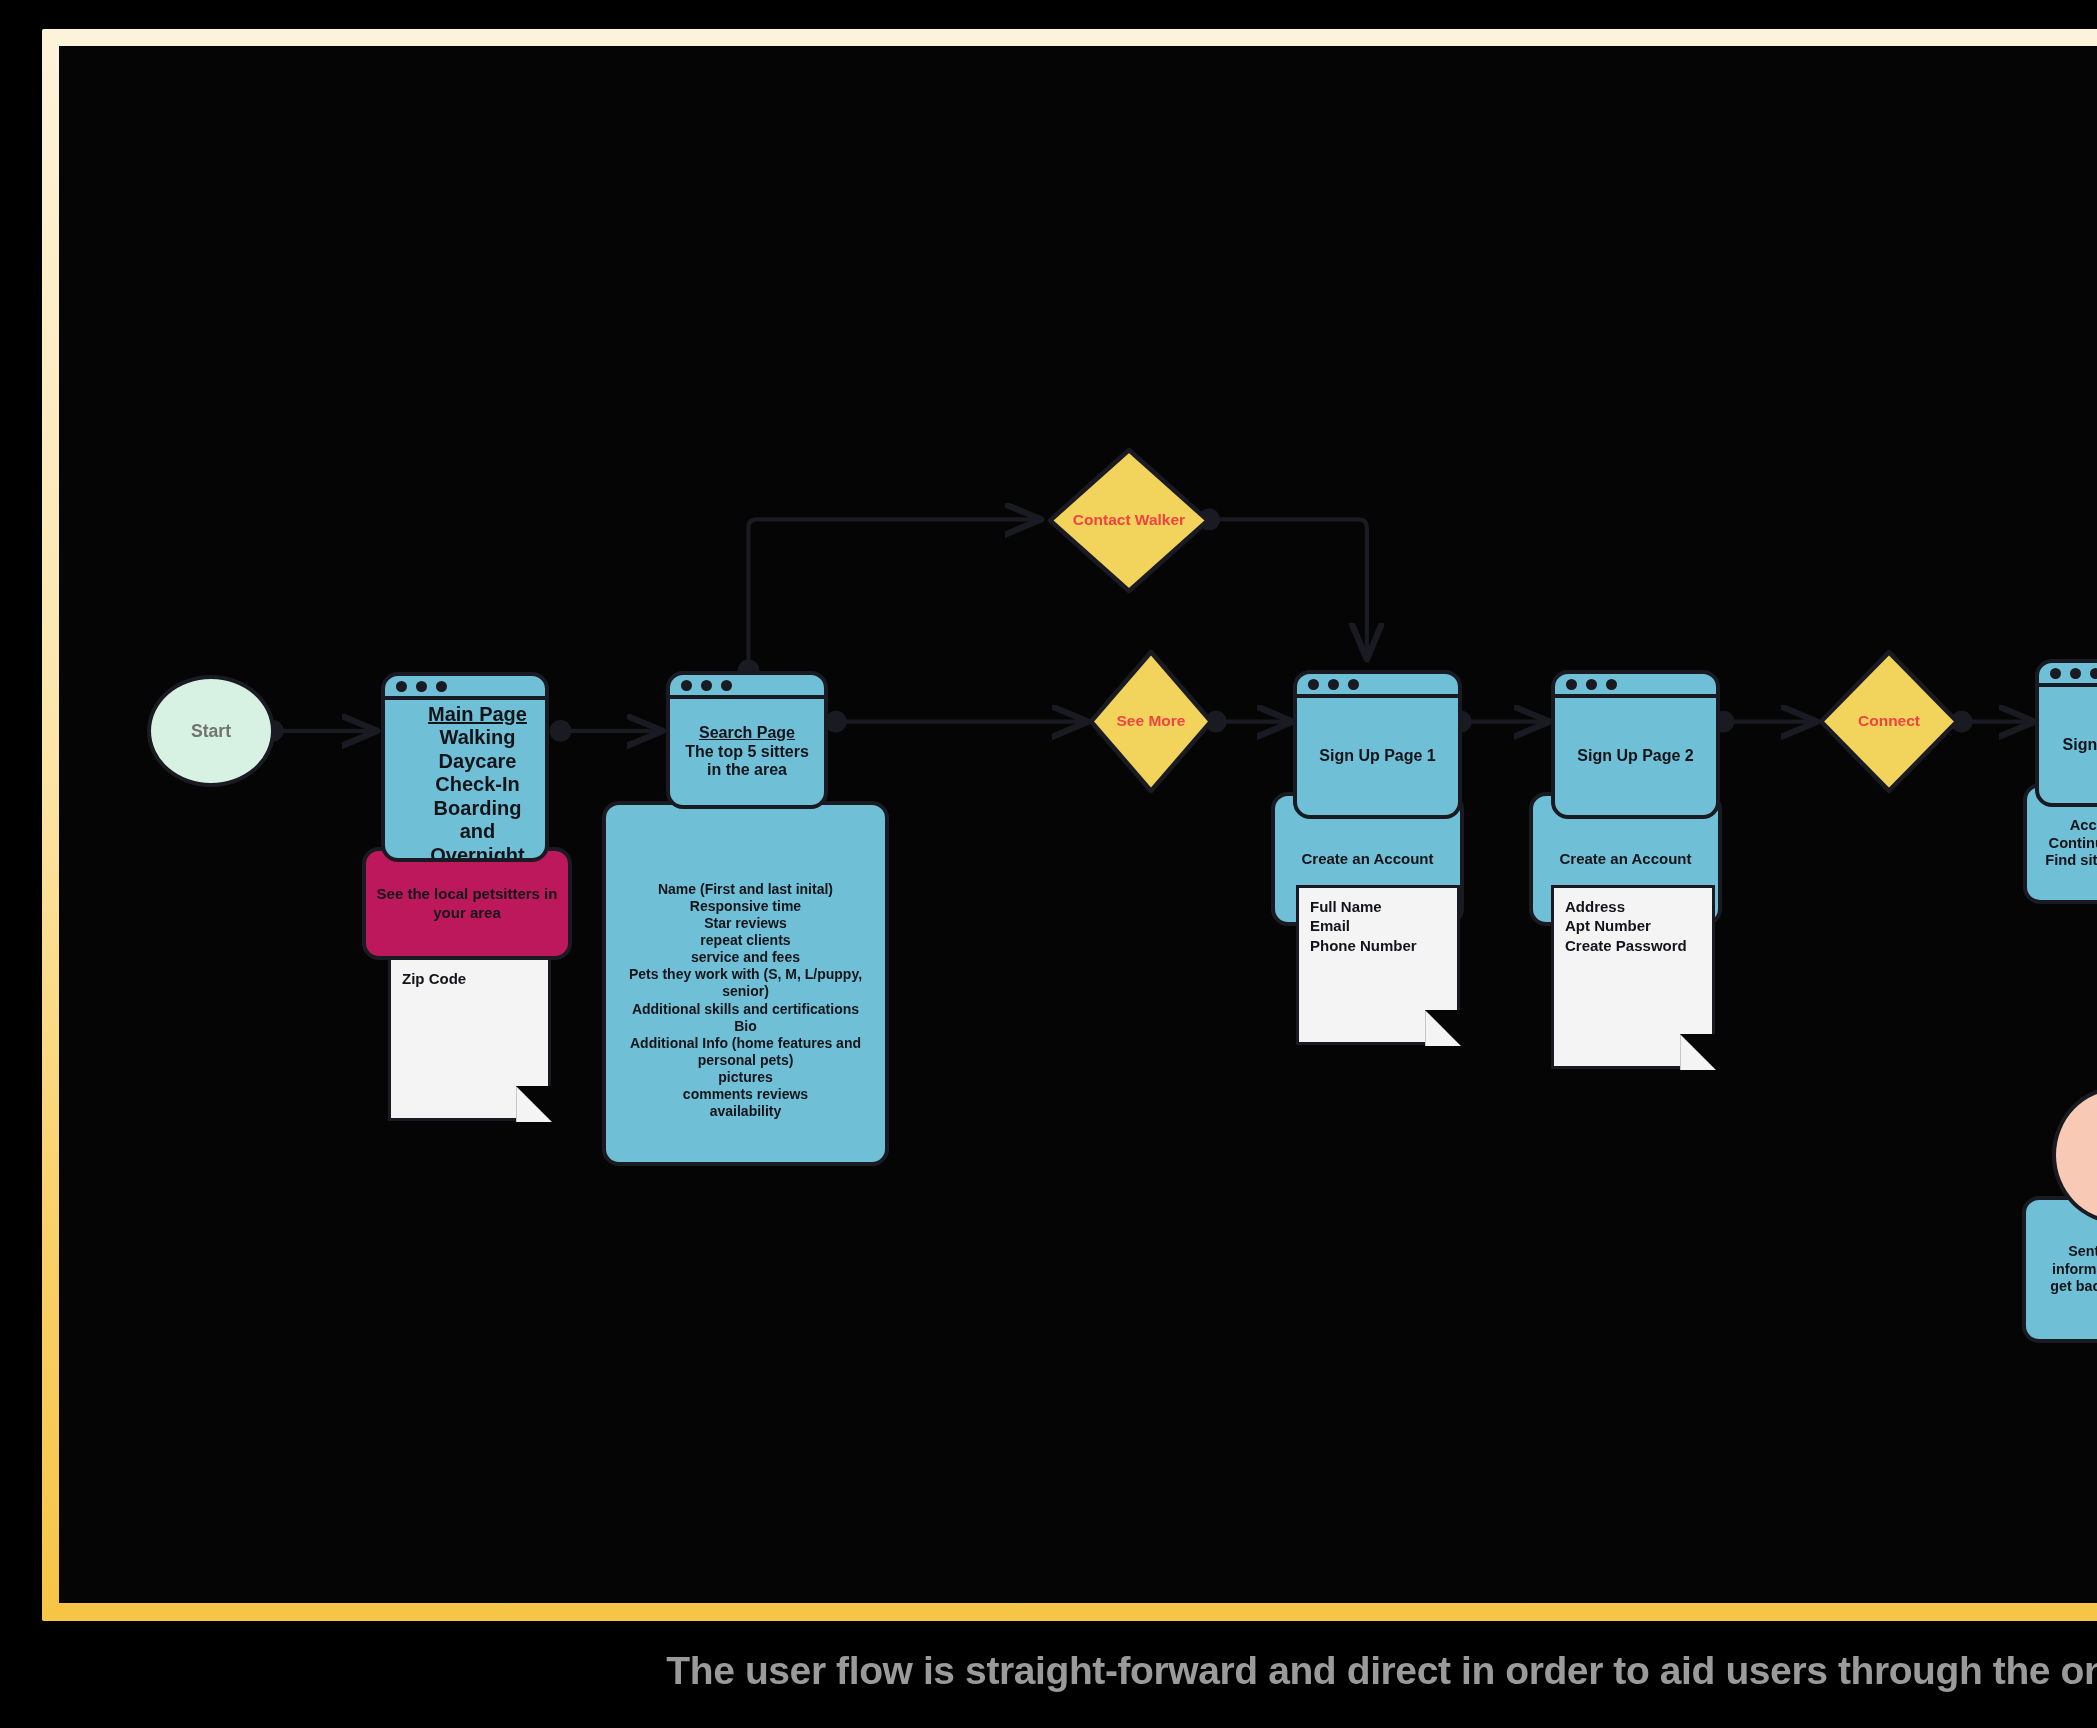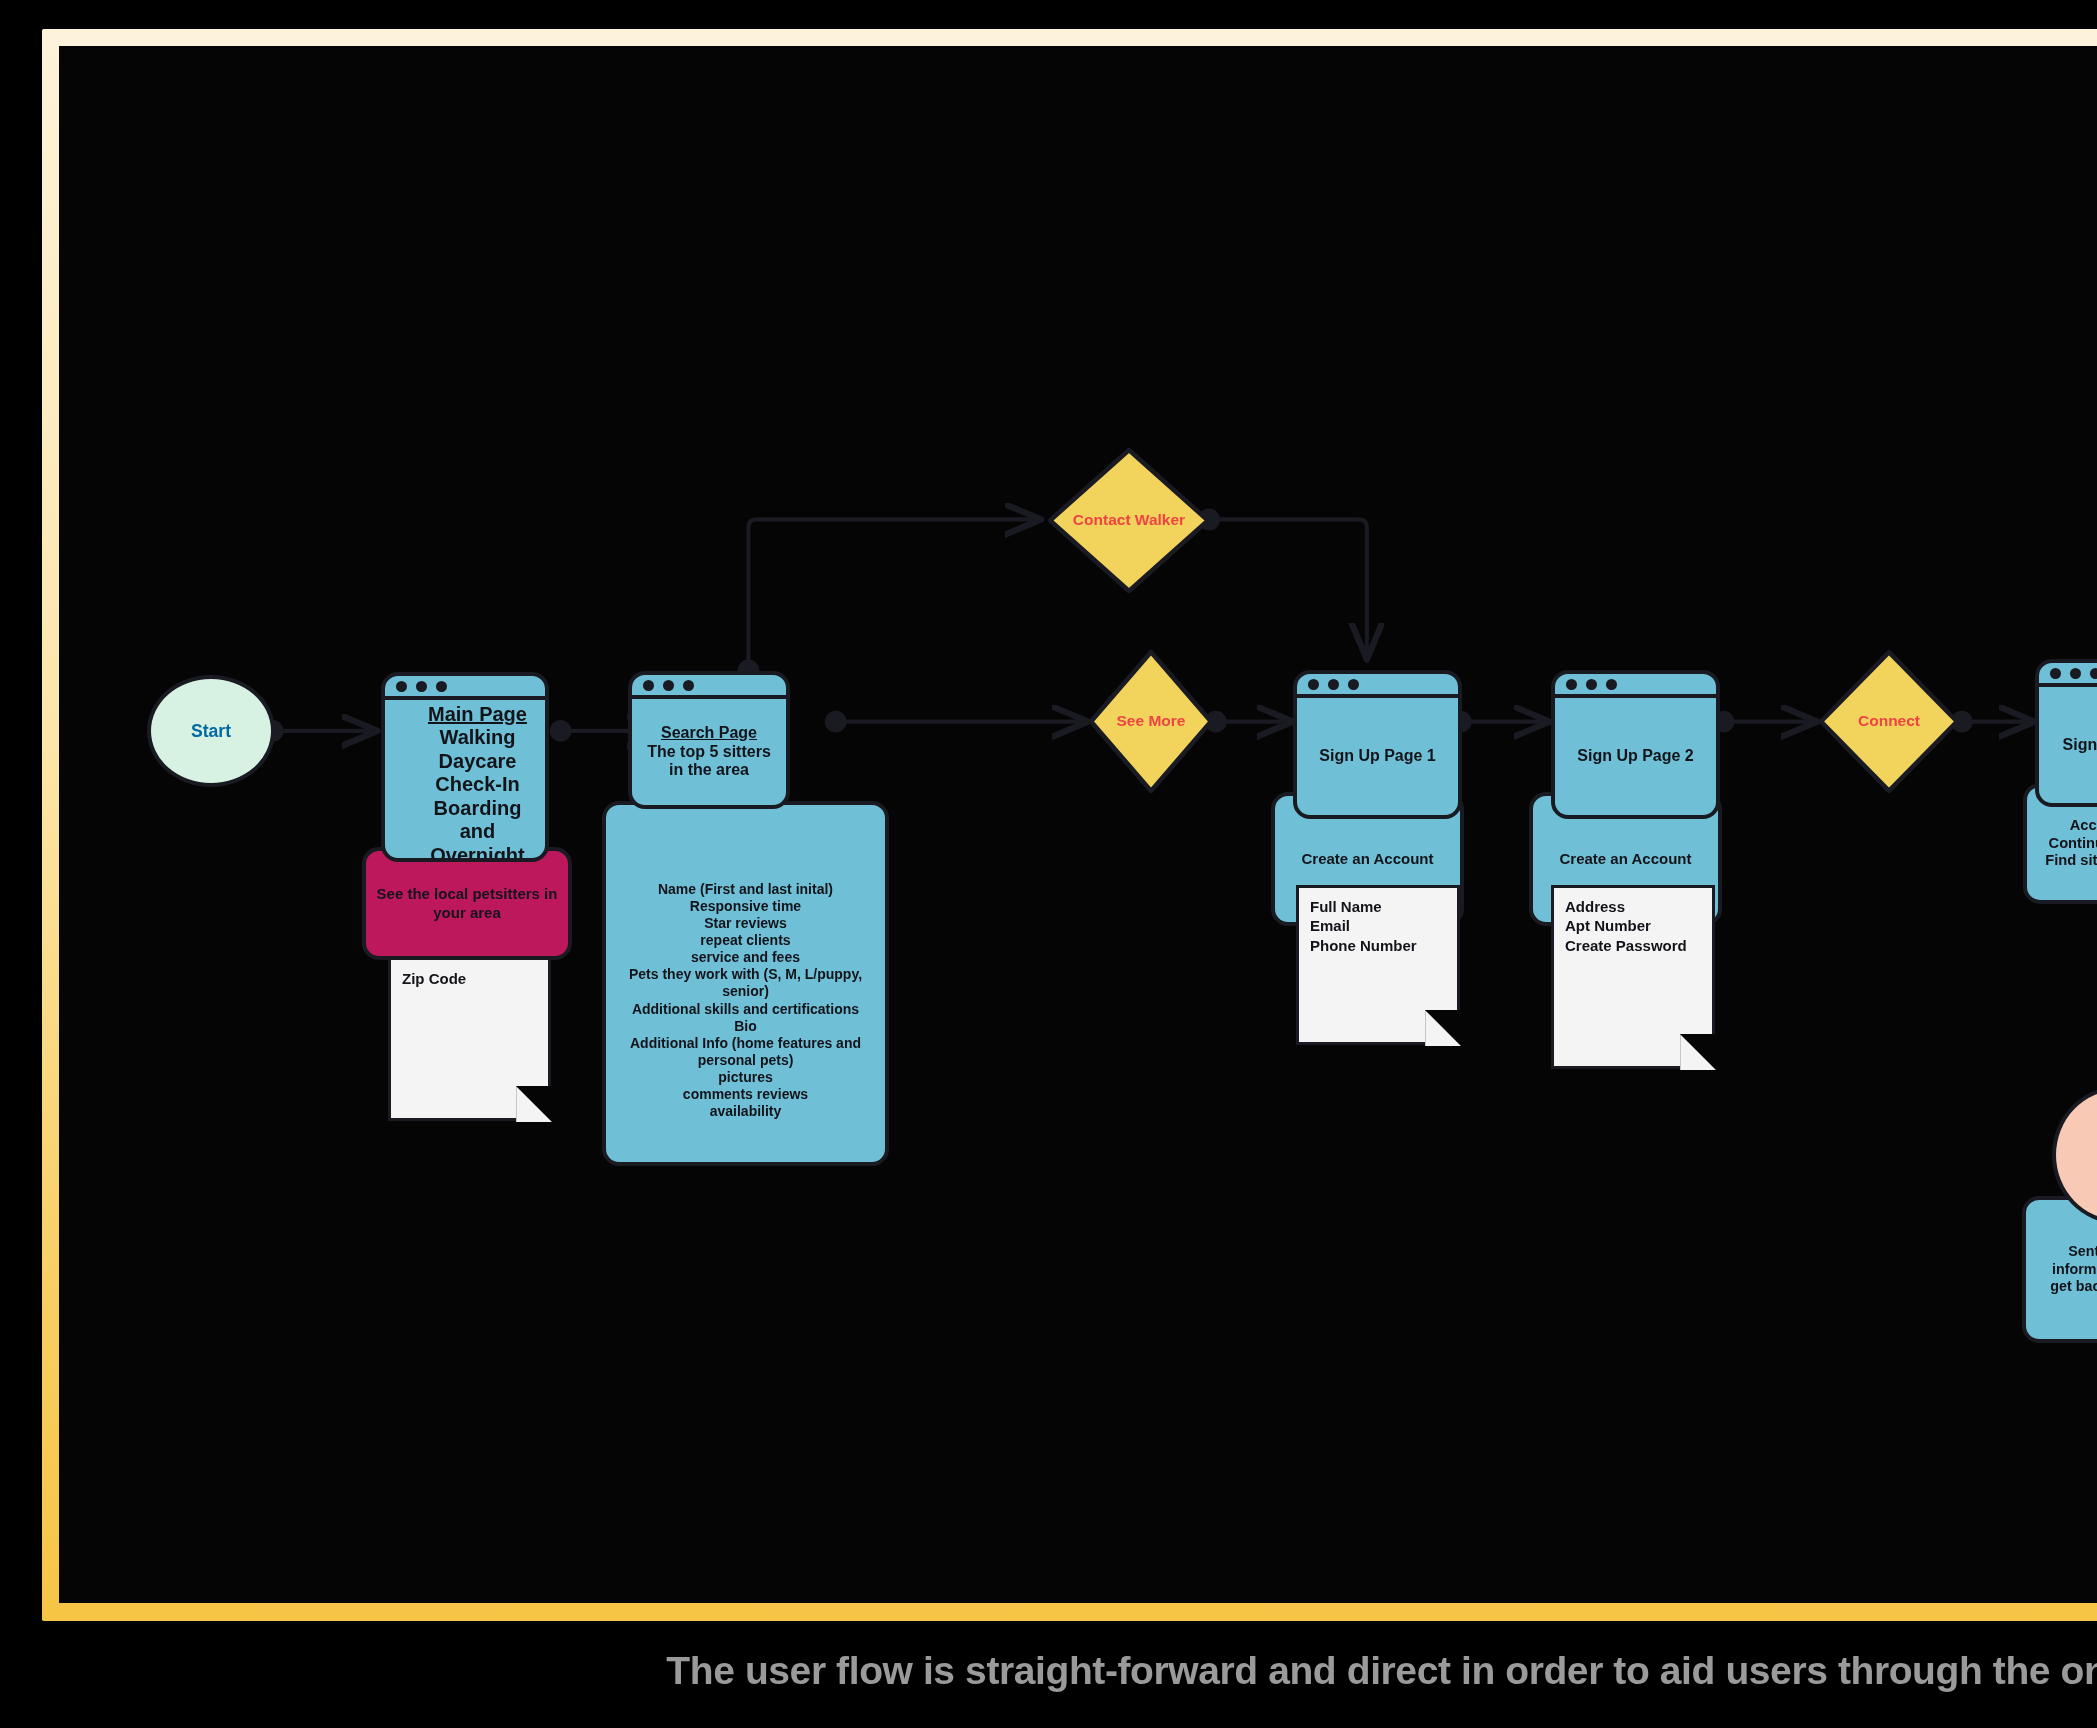--- a/index.html
+++ b/index.html
@@ -107,21 +107,21 @@
     text-align: center; line-height: 1.2;
     padding: 0 3.4px;
   }
 
   
   .ellipse {
     position: absolute;
     border: 4.6px solid #1A1A22;
     border-radius: 50%;
     display: flex; align-items: center; justify-content: center;
-    font-weight: bold; color: #0369a1;
+    font-weight: bold; color: #737373;
     z-index: 7;
   }
   .ellipse.mint { background: #D7F2E3; }
   .ellipse.peach { background: #F8C9B4; }
 
   .caption {
     position: absolute;
     left: 0; top: 1649px; width: 3105px;
     text-align: center;
     color: #9A9A9A;
@@ -240,21 +240,21 @@
     <div>Pets they work with (S, M, L/puppy, senior)</div>
     <div>Additional skills and certifications</div>
     <div>Bio</div>
     <div>Additional Info (home features and personal pets)</div>
     <div>pictures</div>
     <div>comments reviews</div>
     <div>availability</div>
   </div>
 </div>
 
-<div class="win" style="left:628px; top:671px; width:162px; height:138px;">
+<div class="win" style="left:666px; top:671px; width:162px; height:138px;">
   <div class="titlebar">
     <span class="dot"></span>
     <span class="dot"></span>
     <span class="dot"></span>
   </div>
   <div class="wbody">
     <div class="wtitle" style="font-size:16px;">
       <div class="u">Search Page</div>
       <div>The top 5 sitters</div>
       <div>in the area</div>

